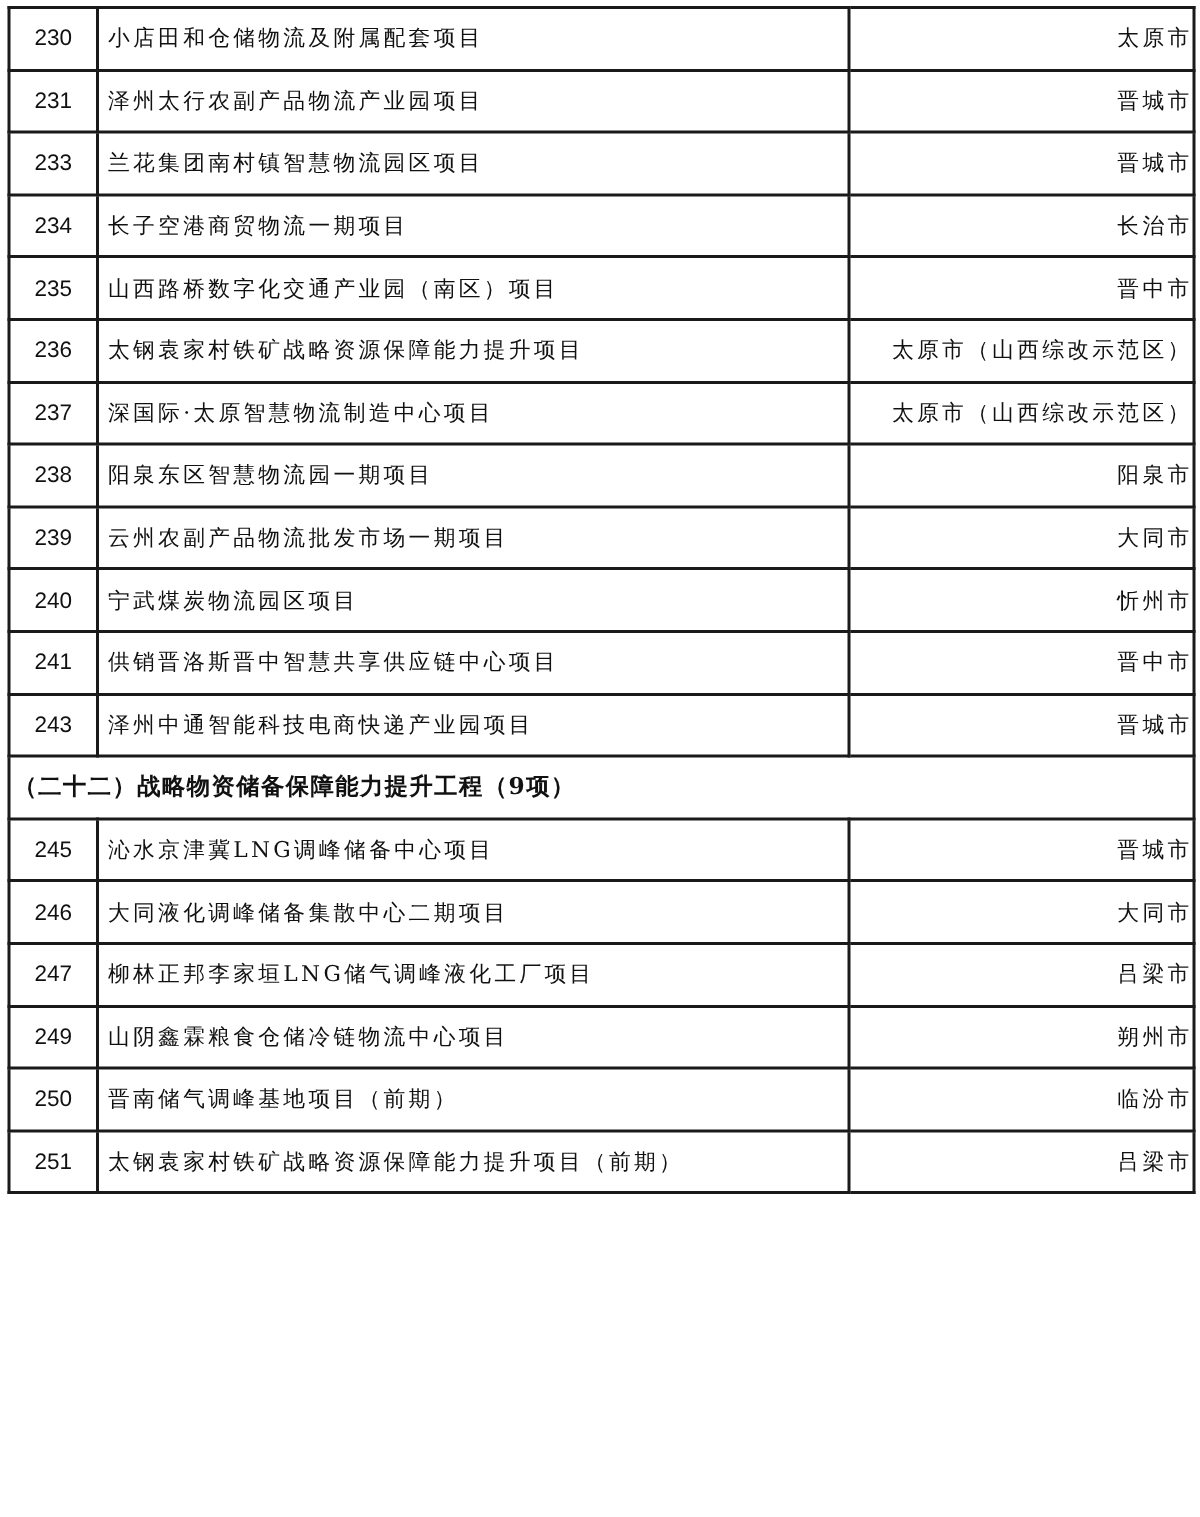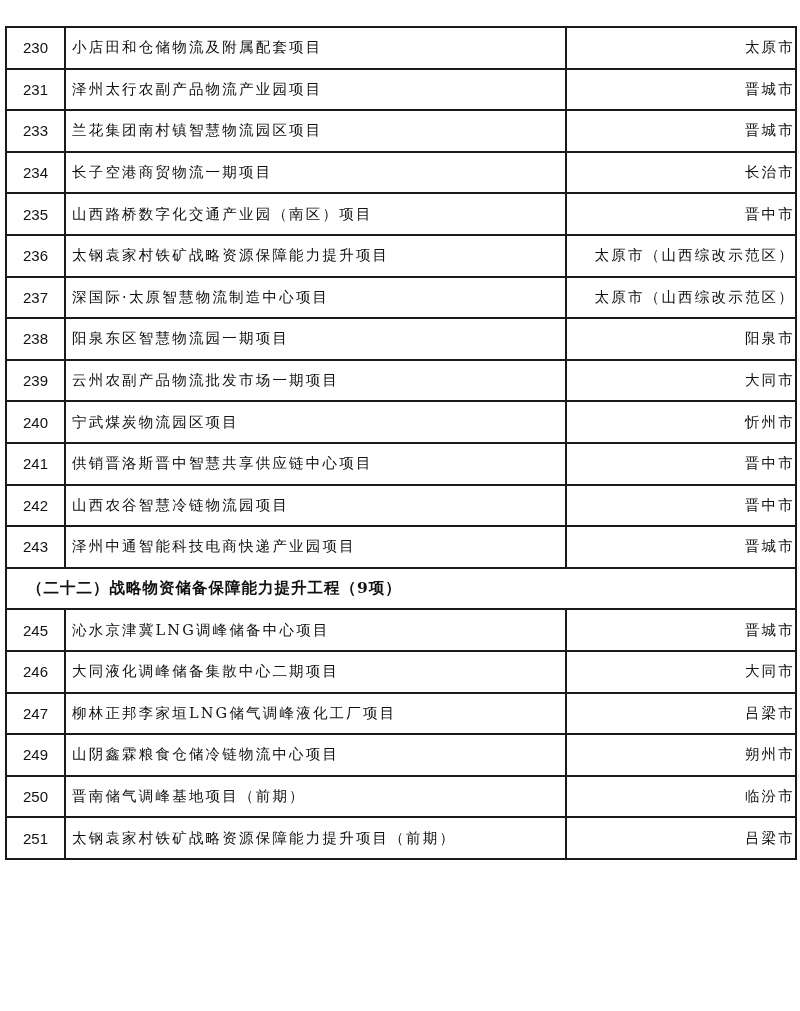--- a/index.html
+++ b/index.html
@@ -1,28 +1,28 @@
 <!DOCTYPE html>
 <html><head>
 <meta charset="utf-8">
 <style>
   html, body { margin: 0; padding: 0; background: #ffffff; }
   body { width: 800px; height: 1011px; overflow: hidden; position: relative;
          font-family: "DejaVu Serif", "Liberation Serif", serif; color: #111; }
-  .table-wrap { position: absolute; left: 5px; top: 4px; width: 630px; margin-top: 22px; }
+  .table-wrap { position: absolute; left: 5px; top: 4px; width: 630px; }
   table { border-collapse: collapse; width: 790px; table-layout: fixed; }
   col.c-no { width: 59px; }
   col.c-name { width: 501px; }
   col.c-city { width: 230px; }
   td { border: 2px solid #1a1a1a; height: 39.6px; padding: 0; font-size: 14.5px;
        vertical-align: middle; white-space: nowrap; overflow: hidden; }
   td.no { text-align: center; font-family: "Liberation Sans", "DejaVu Sans", sans-serif; font-size: 15px; }
   td.name { padding-left: 6px; letter-spacing: 2.2px; }
   td.city { text-align: right; letter-spacing: 2.2px; }
-  tr.section td { font-weight: bold; font-size: 15.5px; padding-left: 20px; letter-spacing: 1px; height: 39.6px; }
+  tr.section td { font-weight: bold; font-size: 15.5px; padding-left: 2px; letter-spacing: 1px; height: 39.6px; }
 </style>
 </head>
 <body>
 
 <div class="table-wrap">
   <table>
     <colgroup>
       <col class="c-no">
         <col class="c-name">
         <col class="c-city">
@@ -77,25 +77,20 @@
           <td class="no">240</td>
           <td class="name">宁武煤炭物流园区项目</td>
           <td class="city">忻州市</td>
         </tr>
       <tr>
           <td class="no">241</td>
           <td class="name">供销晋洛斯晋中智慧共享供应链中心项目</td>
           <td class="city">晋中市</td>
         </tr>
       <tr>
-          <td class="no">242</td>
-          <td class="name">山西农谷智慧冷链物流园项目</td>
-          <td class="city">晋中市</td>
-        </tr>
-      <tr>
           <td class="no">243</td>
           <td class="name">泽州中通智能科技电商快递产业园项目</td>
           <td class="city">晋城市</td>
         </tr>
     </tbody>
     <tbody>
       <tr class="section">
         <td colspan="3">（二十二）战略物资储备保障能力提升工程（9项）</td>
       </tr>
     </tbody>

